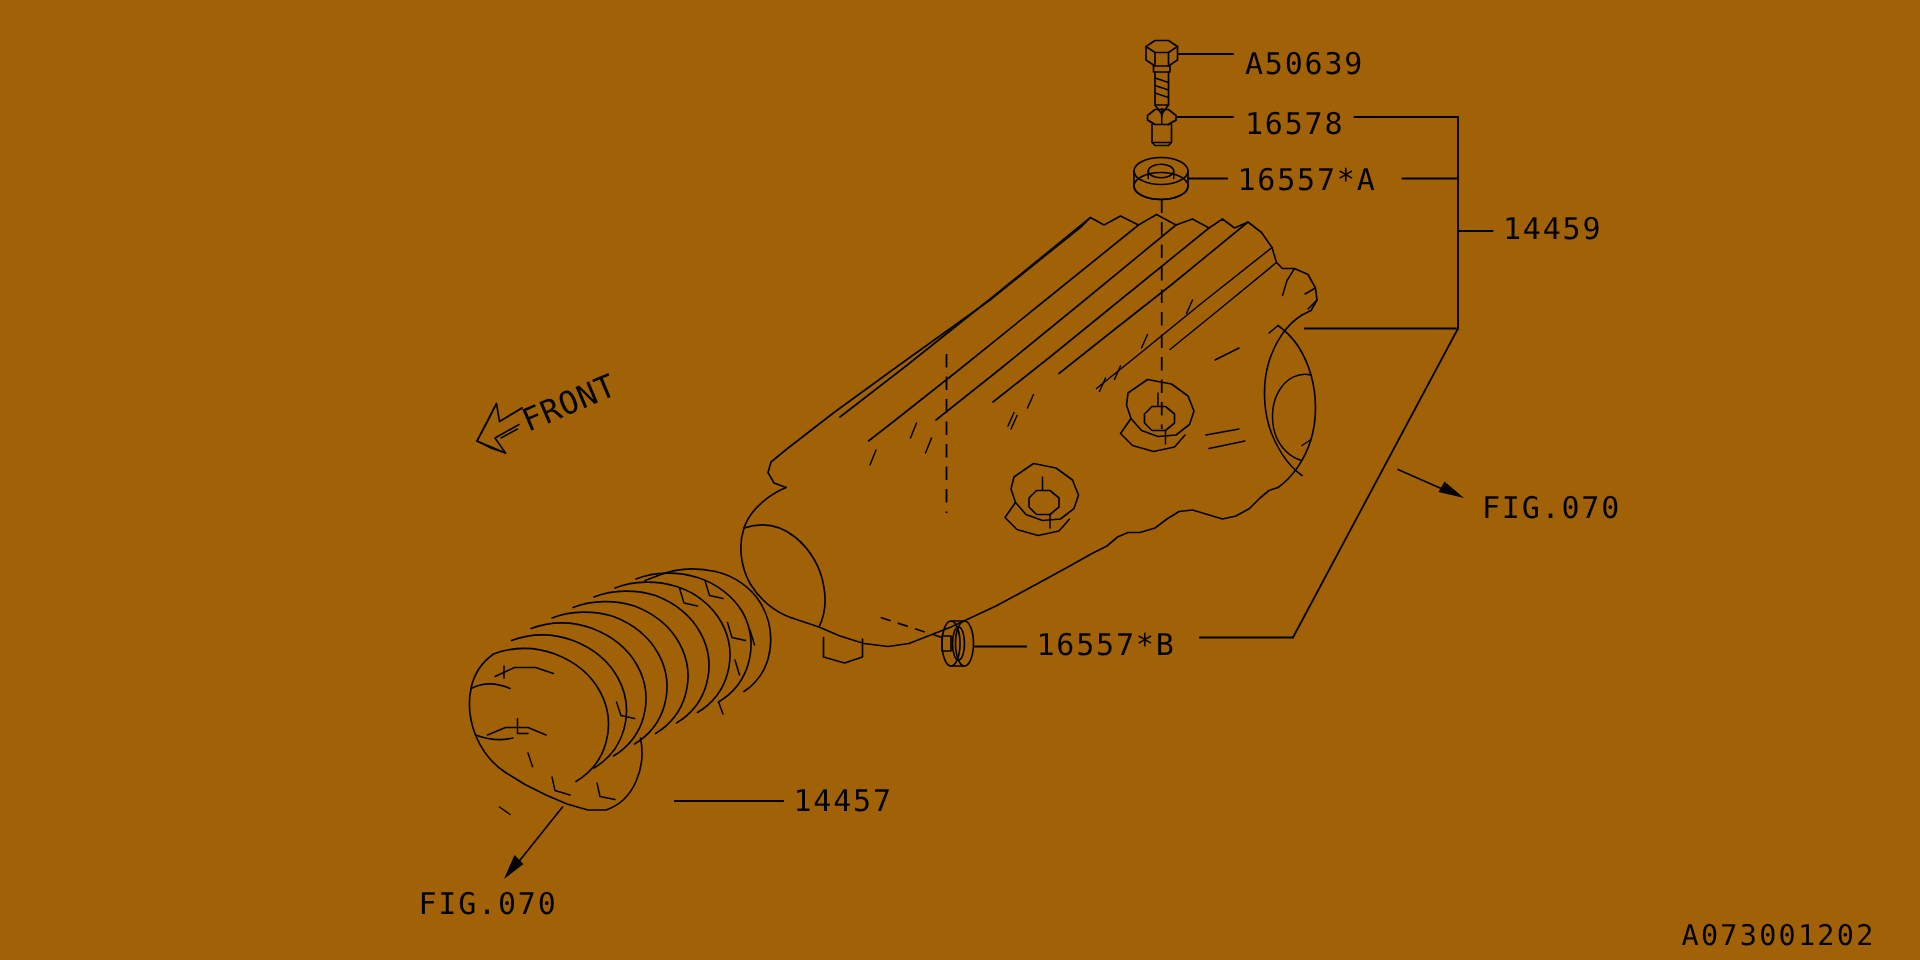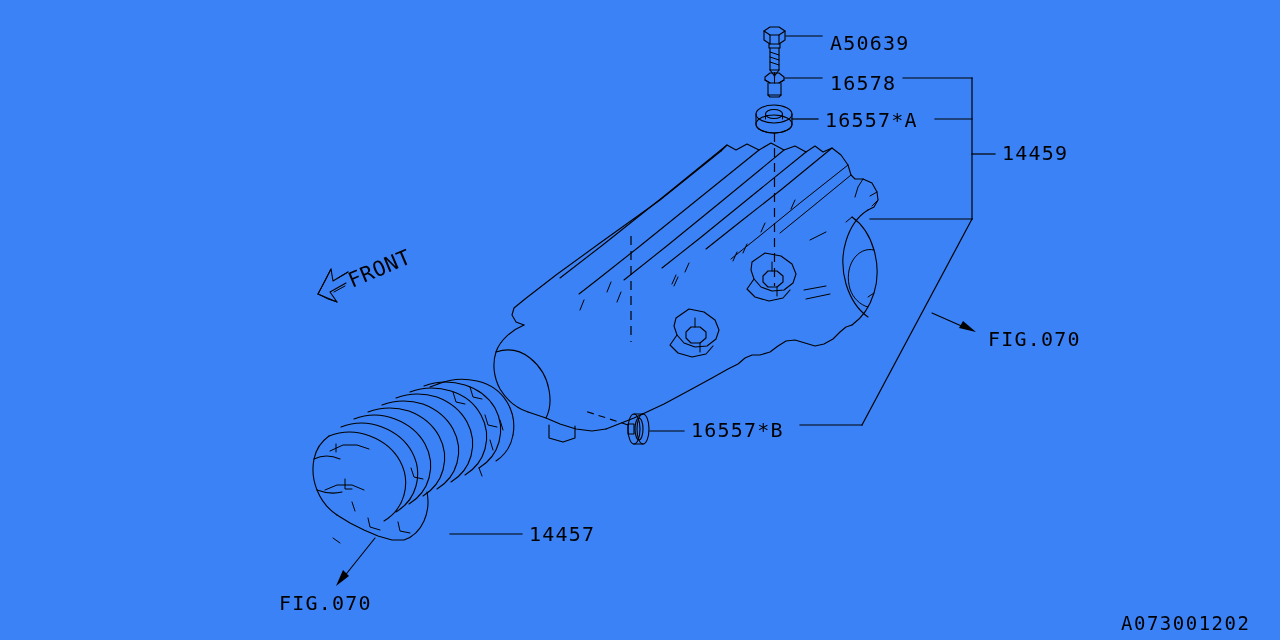--- a/index.html
+++ b/index.html
@@ -8,21 +8,21 @@
     padding: 0;
     background: #ffffff;
   }
   body {
     font-family: "DejaVu Sans Mono", "Liberation Mono", monospace;
   }
   #diagram-root {
     position: relative;
     width: 1280px;
     height: 640px;
-    background: #3b82f6;
+    background: #a16207;
     overflow: hidden;
   }
   #diagram-svg {
     position: absolute;
     top: 0;
     left: 0;
     width: 1280px;
     height: 640px;
     display: block;
   }

